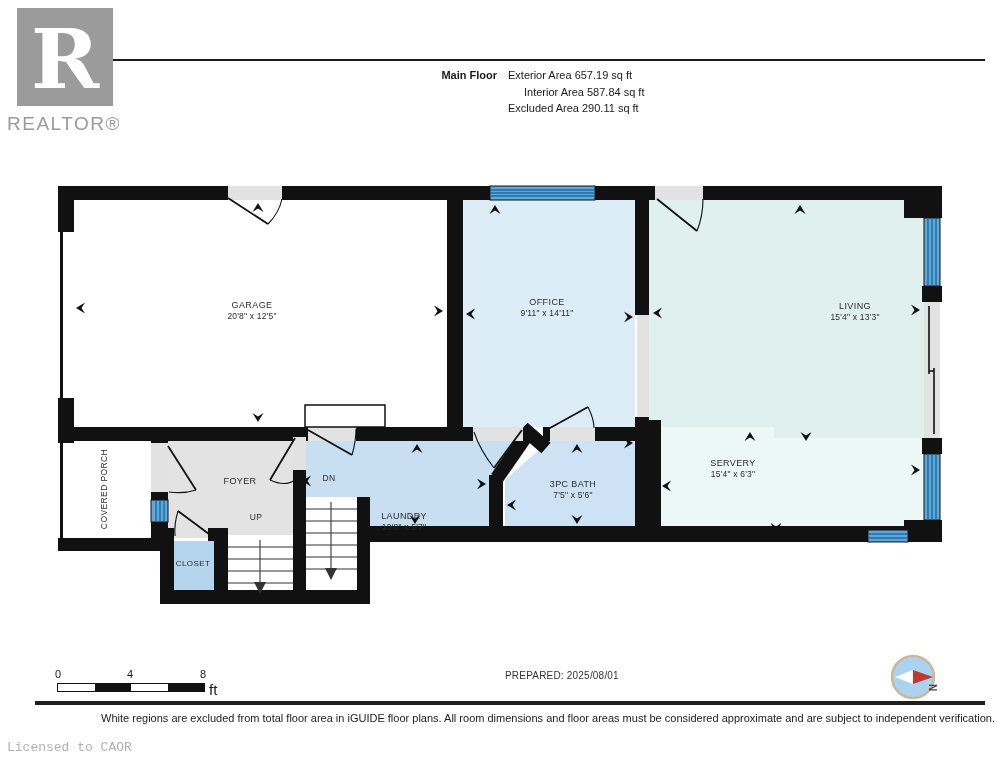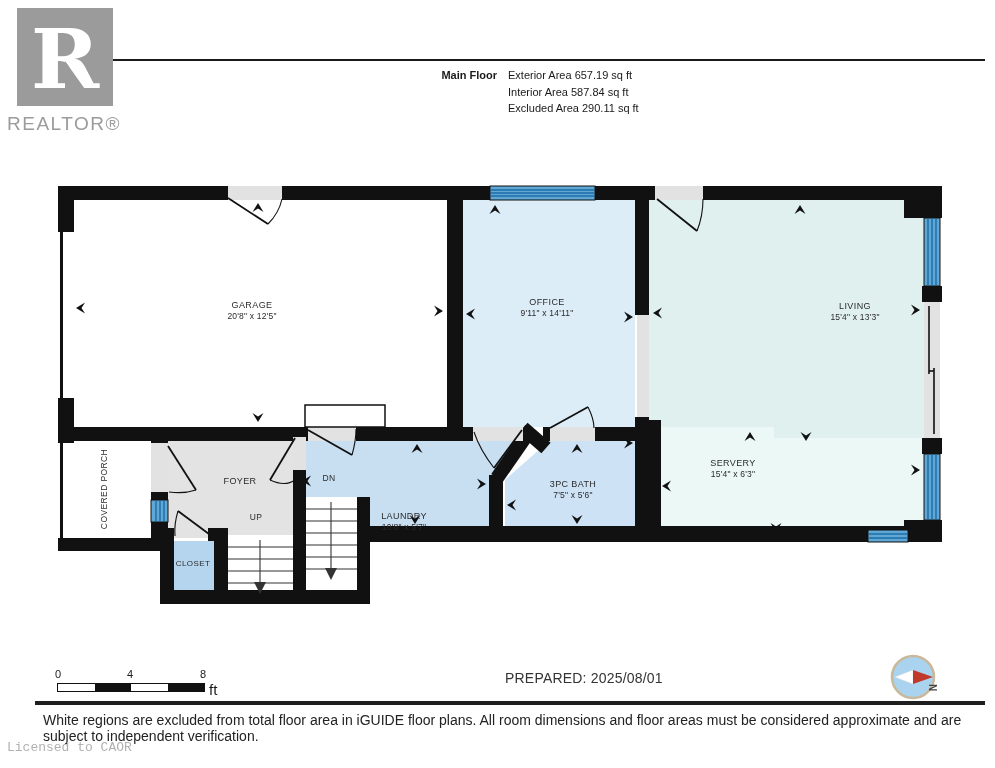--- a/index.html
+++ b/index.html
@@ -17,43 +17,43 @@
   .room-label{transform:translate(-50%,-50%);text-align:center;color:#2b2b2b;line-height:11px;white-space:nowrap;}
   .room-label .nm{font-size:9px;letter-spacing:.4px;}
   .room-label .dm{font-size:8.5px;letter-spacing:.2px;}
   .rot{transform:translate(-50%,-50%) rotate(-90deg);}
   .stair-label{transform:translate(-50%,-50%);font-size:8.5px;color:#2b2b2b;letter-spacing:.3px;}
   
   .tick{top:668px;font-size:11px;color:#1a1a1a;transform:translateX(-50%);}
   .ft-unit{left:209px;top:681px;font-size:15px;color:#1a1a1a;}
   .scalebar{left:57px;top:683px;width:146px;height:7px;border:1px solid #111;display:flex;}
   .scalebar .seg{flex:1;}
-  .prepared{left:505px;top:670px;font-size:14px;color:#333;letter-spacing:.2px;}
+  .prepared{left:505px;top:670px;font-size:10px;color:#333;letter-spacing:.2px;}
   .thickrule{left:35px;width:950px;top:701px;height:4px;background:#1f1f1f;}
-  .disclaimer{left:0;right:0;top:712px;text-align:left;font-size:14px;color:#222;margin-left:43px;}
+  .disclaimer{left:0;right:0;top:712px;text-align:right;font-size:11px;color:#222;}
   .license{left:7px;top:740px;font-size:13px;color:#b1b1b1;font-family:Liberation Mono, monospace;}
   .compass-n{left:929px;top:682px;font-size:10px;color:#444;font-weight:bold;transform:rotate(90deg);}
 </style>
 </head>
 <body>
 
 <div class="page">
 
   <div class="abs hrule"></div>
 
   <svg class="abs logo" viewBox="0 0 150 130">
     <rect x="12" y="2" width="96" height="98" fill="#9b9b9b"></rect>
     <text x="60" y="82" text-anchor="middle" font-family="DejaVu Serif, serif" font-weight="bold" font-size="82" fill="#ffffff">R</text>
     <polygon points="60,55 92,100 60,100" fill="#9b9b9b"></polygon>
     <text x="2" y="124" font-size="19" letter-spacing="1.5" fill="#9b9b9b">REALTOR®</text>
   </svg>
 
   <div class="abs floor-label">Main Floor</div>
   <div class="abs stat" style="top:69px;">Exterior Area 657.19 sq ft</div>
-  <div class="abs stat" style="top:86px;">Interior Area 587.84 sq ft</div>
+  <div class="abs stat" style="top:86px;margin-left:16px;">Interior Area 587.84 sq ft</div>
   <div class="abs stat" style="top:102px;">Excluded Area 290.11 sq ft</div>
 
   <svg class="abs" style="left:0;top:0;" width="995" height="768" viewBox="0 0 995 768">
 
     <rect x="72" y="200" width="375" height="227" fill="#ffffff"></rect>
     <rect x="62" y="441" width="89" height="97" fill="#ffffff"></rect>
     <rect x="463" y="200" width="172" height="227" fill="#dcedf8"></rect>
     <path d="M649,200 H924 V438 H774 V427 H649 Z" fill="#e0f0ee"></path>
     <path d="M658,427 H774 V438 H924 V526 H658 Z" fill="#ecf8f5"></path>
     <rect x="168" y="441" width="131" height="97" fill="#e3e3e3"></rect>

